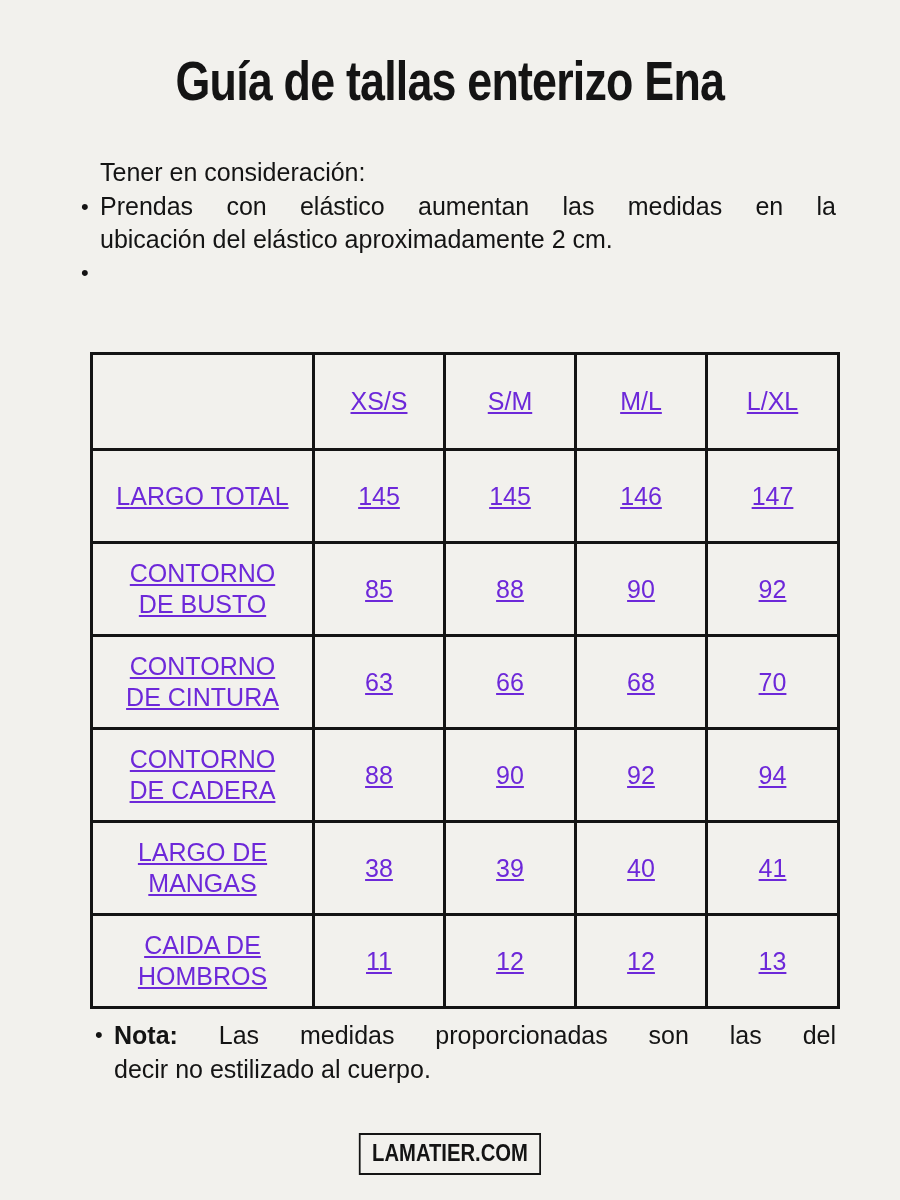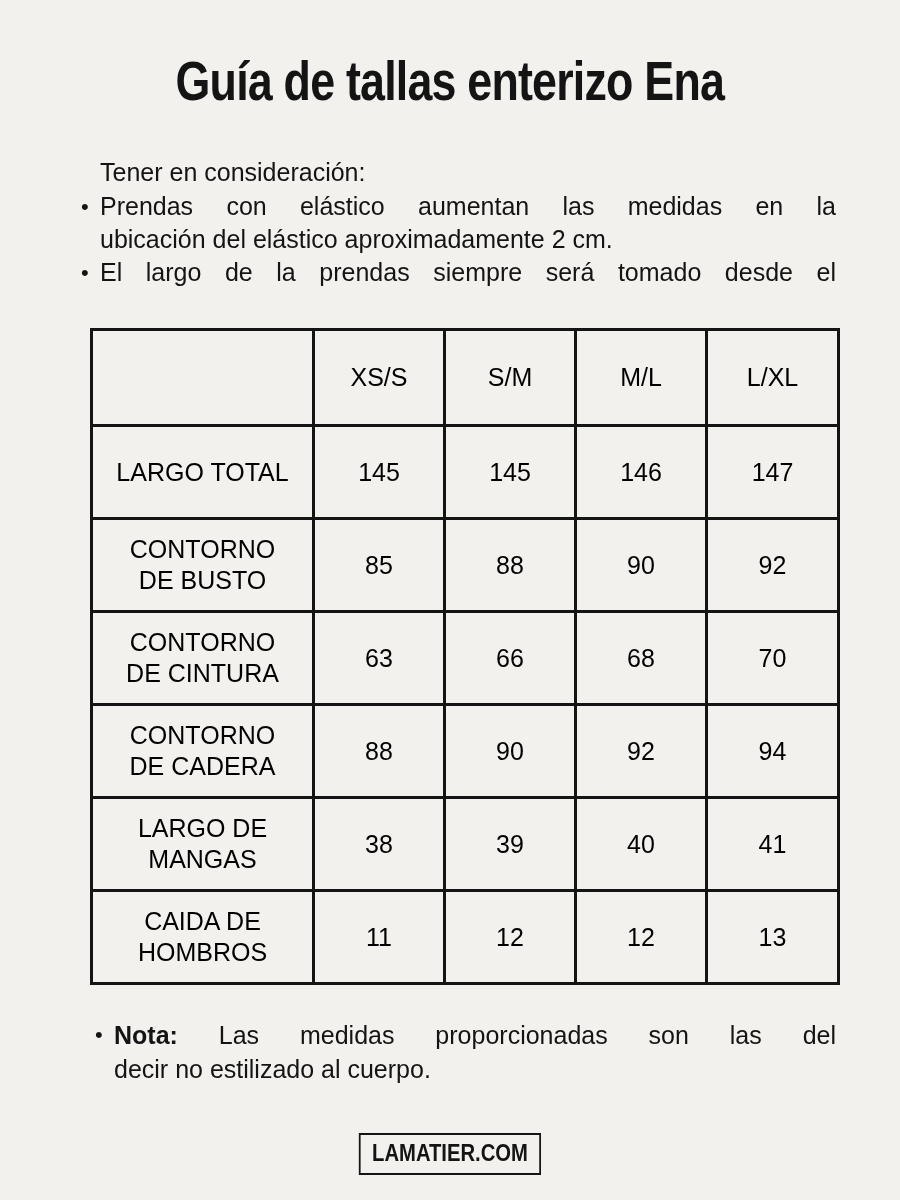--- a/index.html
+++ b/index.html
@@ -43,26 +43,27 @@
   .bullet-dot {
     position: absolute; left: 0; top: 0;
     font-size: 22px; line-height: 33px;
   }
   .jl { text-align: justify; text-align-last: justify; }
   .jl.last { text-align: center; text-align-last: left; }
 
   
   .size-table {
     position: absolute;
-    top: 328px; left: 90px;
+    top: 352px; left: 90px;
     width: 748px;
     border-collapse: collapse;
     table-layout: fixed;
     font-size: 25px;
-    color: #000000;
+    color: #6d28d9;
+    text-decoration: underline;
   }
   .size-table th, .size-table td {
     border: 3px solid #141414;
     text-align: center;
     vertical-align: middle;
     font-weight: normal;
     padding: 0 18px;
     line-height: 31px;
   }
   .size-table thead tr { height: 96px; }
@@ -104,21 +105,20 @@
   <div class="considerations">
     <p class="consider-heading">Tener en consideración:</p>
     <ul class="bullet-list">
       <li class="bullet-item">
         <span class="bullet-dot">•</span>
         <div class="jl">Prendas con elástico aumentan las medidas en la</div>
         <div class="jl last">ubicación del elástico aproximadamente 2 cm.</div>
       </li>
       <li class="bullet-item">
         <span class="bullet-dot">•</span>
-        <div class="jl">El largo de la prendas siempre será tomado desde el</div>
       </li>
     </ul>
   </div>
 
   <table class="size-table">
     <colgroup>
       <col style="width:222px">
       <col style="width:131px">
       <col style="width:131px">
       <col style="width:131px">

